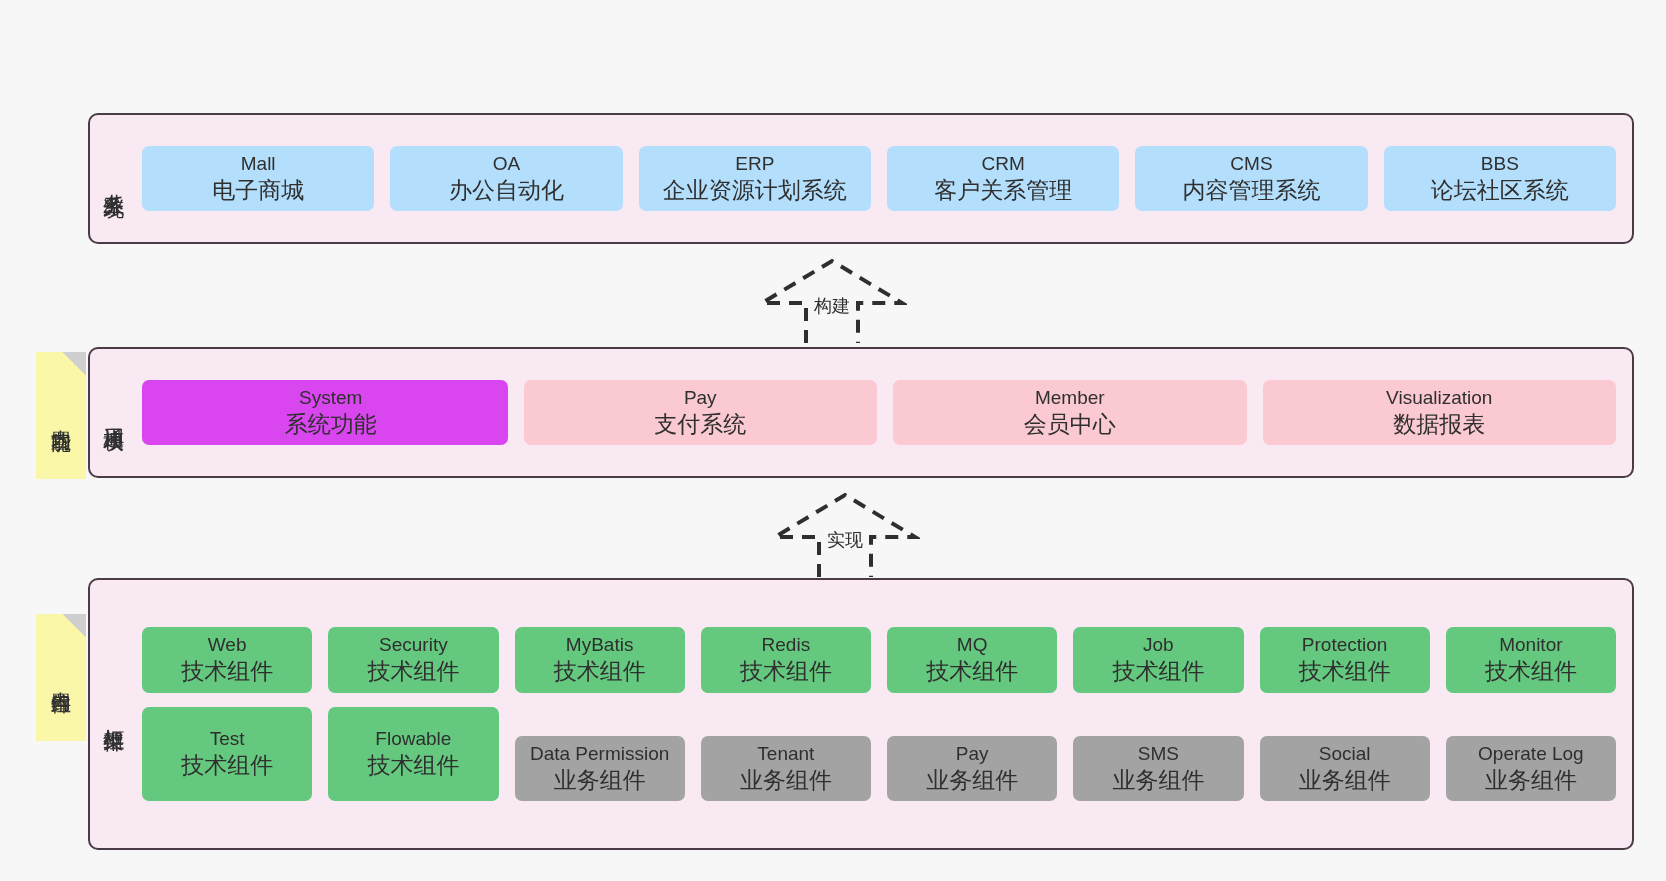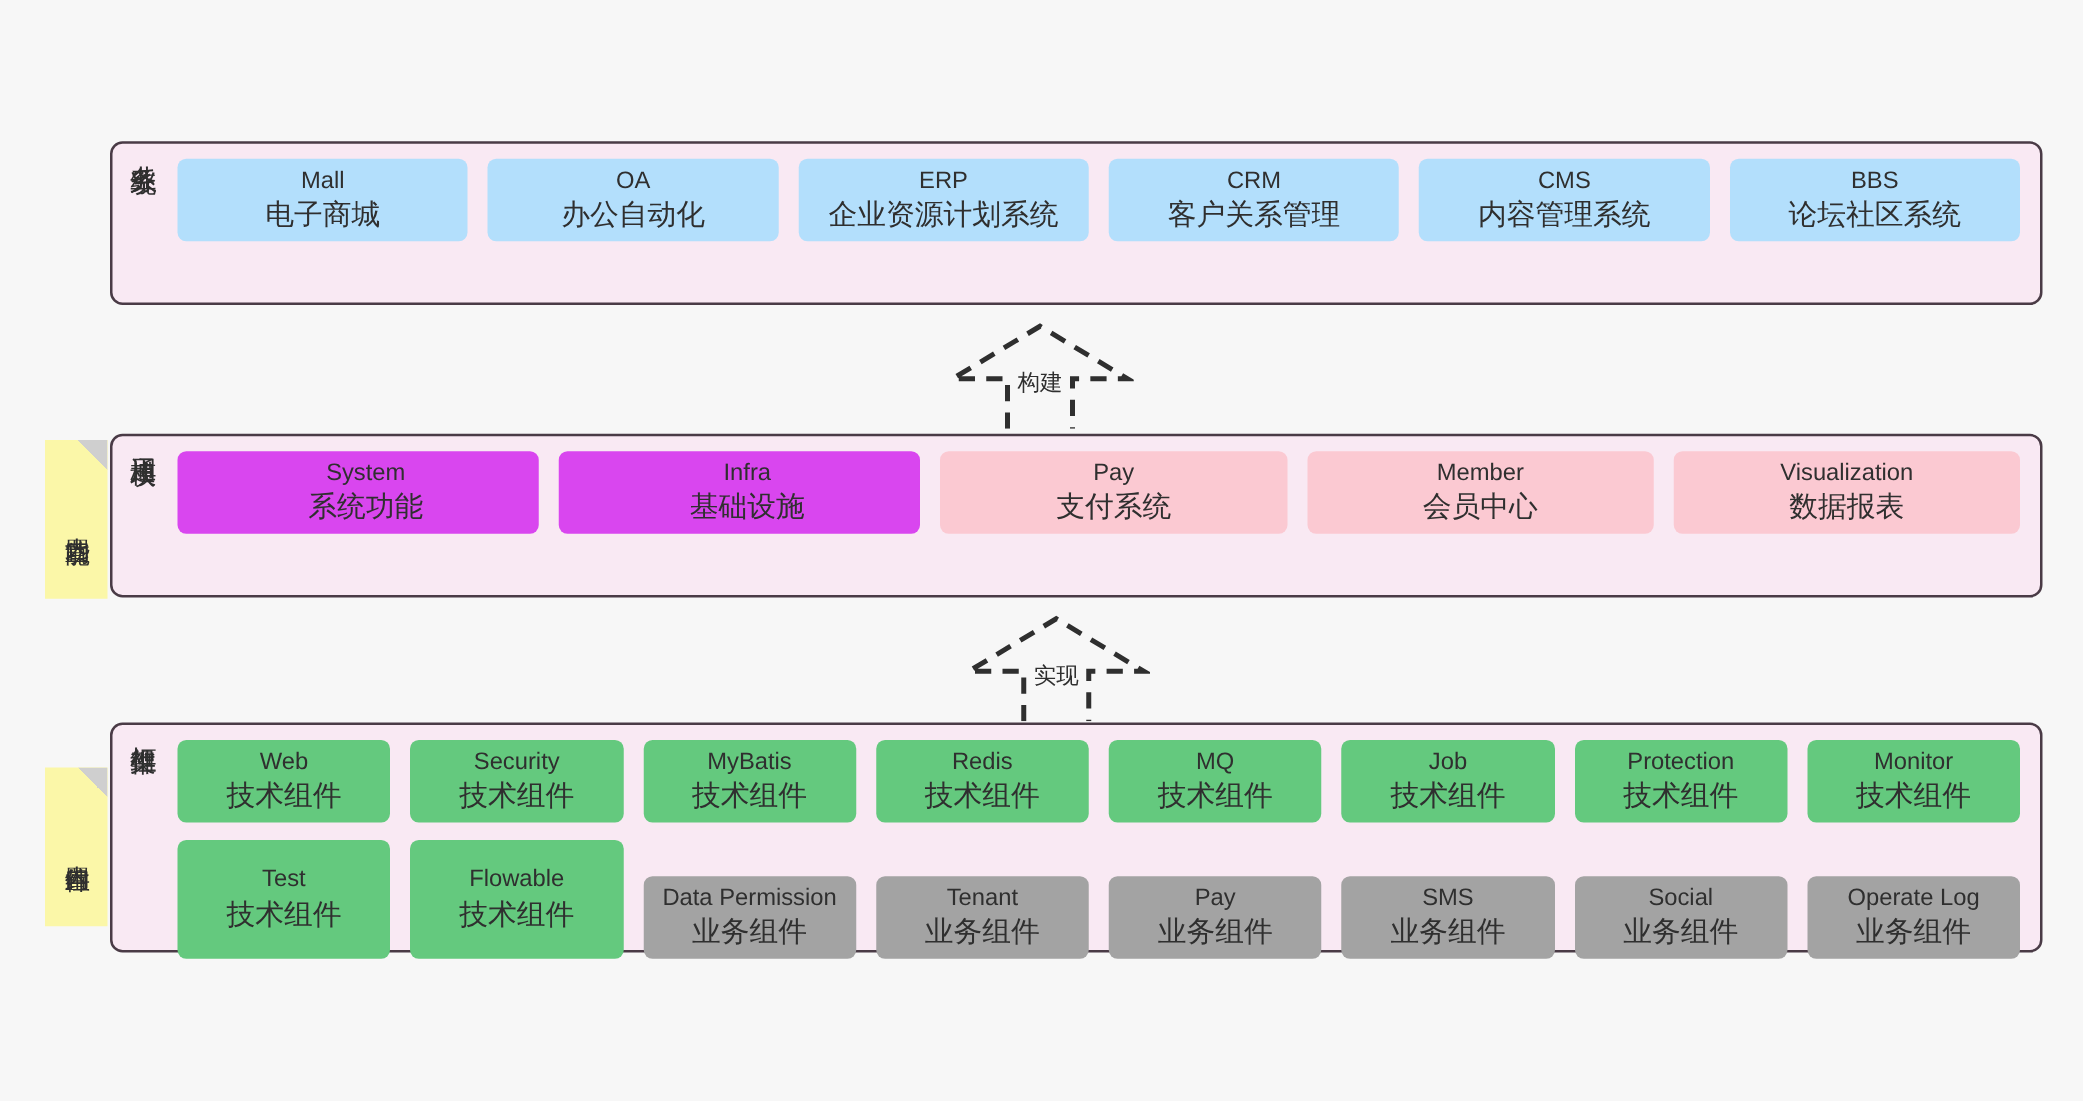--- a/index.html
+++ b/index.html
@@ -22,21 +22,21 @@
   }
 
   
   .layer {
     position: absolute;
     background: #f9e9f3;
     border: 2px solid #4a3b46;
     border-radius: 10px;
     box-sizing: border-box;
     display: flex;
-    align-items: flex-start;
+    align-items: center;
   }
 
   
   .layer-title {
     writing-mode: vertical-rl;
     text-orientation: upright;
     font-size: 21px;
     line-height: 1.12;
     letter-spacing: 1px;
     color: #2f2f2f;
@@ -188,24 +188,20 @@
   </div>
 
   <div class="layer" id="layer-common" style="left:88px; top:347px; width:1546px; height:131px;">
     <div class="layer-title">通用模块</div>
     <div class="layer-body">
       <div class="row">
         <div class="card c-red">
           <span class="t-en">System</span>
           <span class="t-cn">系统功能</span>
         </div>
-        <div class="card c-red">
-          <span class="t-en">Infra</span>
-          <span class="t-cn">基础设施</span>
-        </div>
         <div class="card c-pink">
           <span class="t-en">Pay</span>
           <span class="t-cn">支付系统</span>
         </div>
         <div class="card c-pink">
           <span class="t-en">Member</span>
           <span class="t-cn">会员中心</span>
         </div>
         <div class="card c-pink">
           <span class="t-en">Visualization</span>
@@ -220,21 +216,21 @@
       <path d="M 49 85 L 49 45 L 5 45 L 75 3 L 145 45 L 101 45 L 101 85" fill="none" stroke="#2f2f2f" stroke-width="4" stroke-dasharray="13 9" stroke-linejoin="miter" stroke-linecap="butt"></path>
     </svg>
     <span class="arrow-label" style="top:36px;">实现</span>
   </div>
 
   <div class="note" id="note-builtin-components" style="left:36px; top:614px; width:50px; height:127px;">
     <span class="note-text">内置组件</span>
     <span class="note-fold"></span>
   </div>
 
-  <div class="layer" id="layer-framework" style="left:88px; top:578px; width:1546px; height:184px;">
+  <div class="layer" id="layer-framework" style="left:88px; top:578px; width:1546px; height:272px;">
     <div class="layer-title">框架组件</div>
     <div class="layer-body">
 
       <div class="row">
         <div class="card c-green">
           <span class="t-en">Web</span>
           <span class="t-cn">技术组件</span>
         </div>
         <div class="card c-green">
           <span class="t-en">Security</span>

